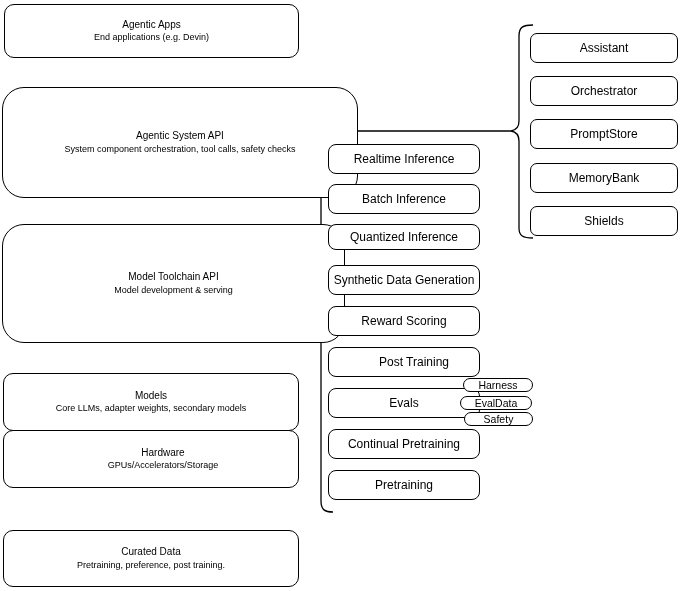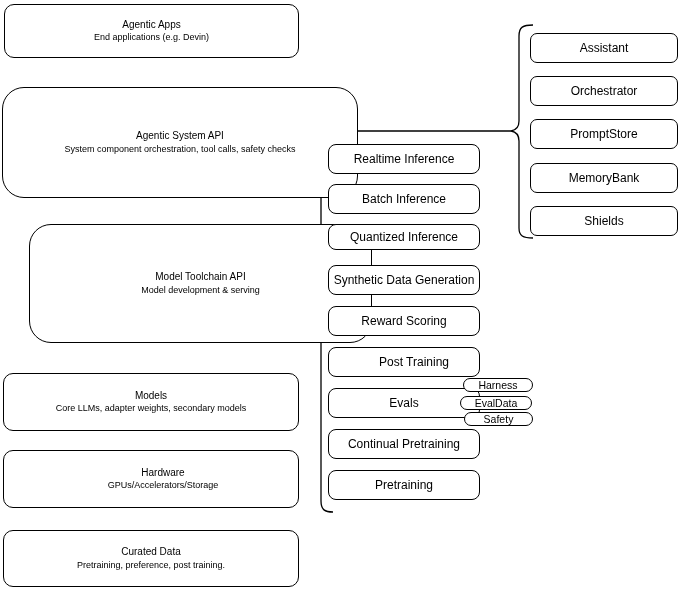--- a/index.html
+++ b/index.html
@@ -74,31 +74,31 @@
   <div class="node layer" style="left:4px; top:4px; width:295px; height:54px; border-radius:10px;">
     <div class="title">Agentic Apps</div>
     <div class="subtitle">End applications (e.g. Devin)</div>
   </div>
 
   <div class="node layer" style="left:2px; top:87px; width:356px; height:111px; border-radius:22px;">
     <div class="title">Agentic System API</div>
     <div class="subtitle">System component orchestration, tool calls, safety checks</div>
   </div>
 
-  <div class="node layer" style="left:2px; top:224px; width:343px; height:119px; border-radius:22px;margin-left:27px;">
+  <div class="node layer" style="left:2px; top:224px; width:343px; height:119px; border-radius:22px;">
     <div class="title">Model Toolchain API</div>
     <div class="subtitle">Model development &amp; serving</div>
   </div>
 
   <div class="node layer" style="left:3px; top:373px; width:296px; height:58px; border-radius:10px;">
     <div class="title">Models</div>
     <div class="subtitle">Core LLMs, adapter weights, secondary models</div>
   </div>
 
-  <div class="node layer" style="left:3px; top:450px; width:296px; height:58px; border-radius:10px;padding-left:24px;">
+  <div class="node layer" style="left:3px; top:430px; width:296px; height:58px; border-radius:10px;padding-left:24px;">
     <div class="title">Hardware</div>
     <div class="subtitle">GPUs/Accelerators/Storage</div>
   </div>
 
   <div class="node layer" style="left:3px; top:530px; width:296px; height:57px; border-radius:10px;">
     <div class="title">Curated Data</div>
     <div class="subtitle">Pretraining, preference, post training.</div>
   </div>
 
   <div class="node midbox" style="left:328px; top:144px; width:152px; height:30px; border-radius:8px;">

